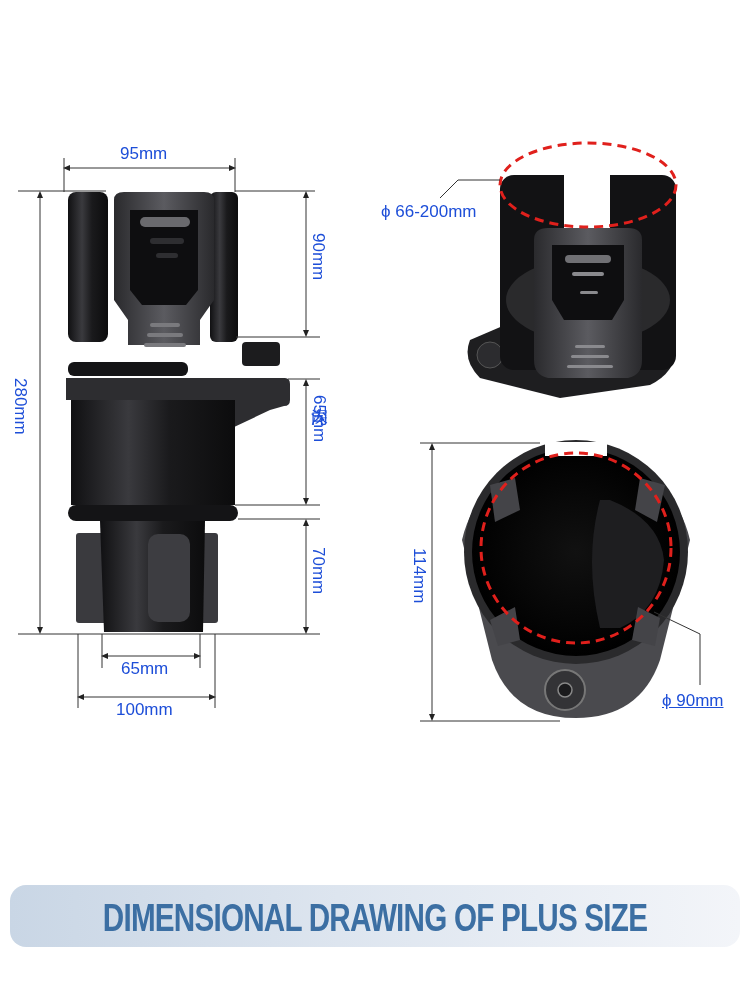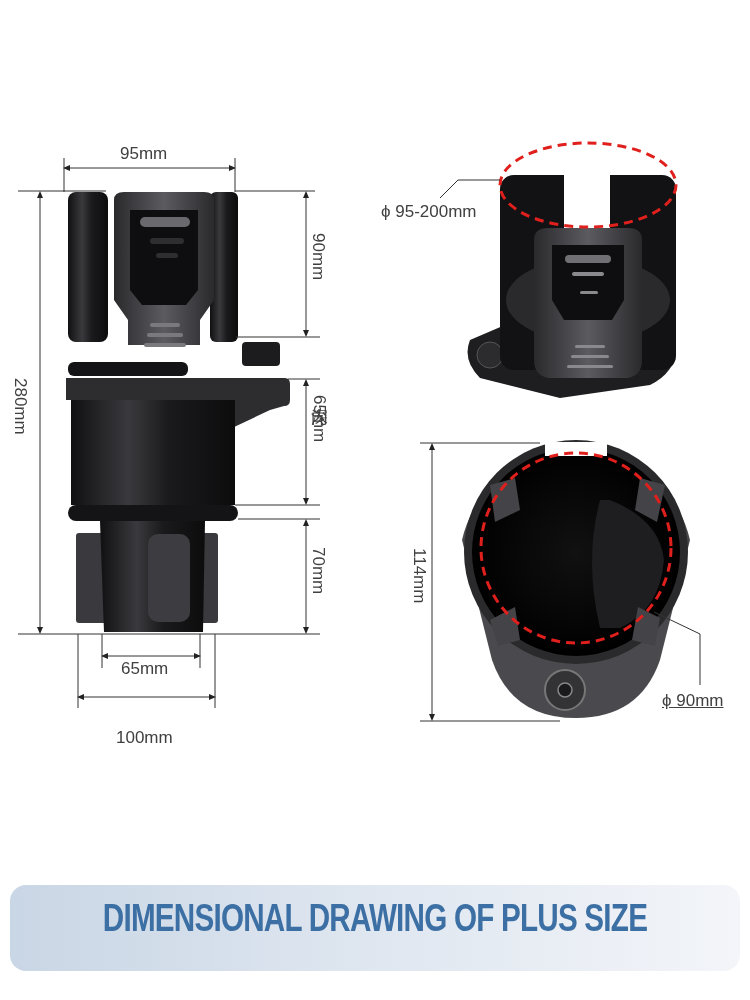--- a/index.html
+++ b/index.html
@@ -1,21 +1,21 @@
 <!DOCTYPE html>
 <html><head>
 <meta charset="utf-8">
 <style>
   html, body { margin: 0; padding: 0; background: #ffffff; }
   body { width: 750px; height: 1000px; position: relative; overflow: hidden;
          font-family: "Liberation Sans", "DejaVu Sans", sans-serif; color: #1a1a1a; }
-  .dim-label { position: absolute; font-size: 17px; color: #404040; white-space: nowrap; }
+  .dim-label { position: absolute; font-size: 17px; color: #1d4ed8; white-space: nowrap; }
   .dim-label.vert { writing-mode: vertical-rl; }
   svg.lines { position: absolute; left: 0; top: 0; width: 750px; height: 1000px; }
-  .banner { position: absolute; left: 10px; top: 885px; width: 730px; height: 86px;
+  .banner { position: absolute; left: 10px; top: 885px; width: 730px; height: 62px;
             border-radius: 16px;
             background: linear-gradient(90deg, #c9d6e5 0%, #dde5ef 45%, #f3f5f9 100%); }
   .banner-title { position: absolute; left: 0; right: 0; top: 0; height: 66px; line-height: 66px;
                   text-align: center; color: #3c6fa3; font-weight: bold; font-size: 38px;
                   letter-spacing: -1px; transform: scaleX(0.78); transform-origin: center;
                   font-family: "Liberation Sans", "DejaVu Sans", sans-serif; white-space: nowrap; }
 </style>
 </head>
 <body>
 
@@ -149,20 +149,20 @@
     <polyline points="654,612 700,634 700,685"></polyline>
   </g>
 </svg>
 
 <div class="dim-label" style="left:120px; top:144px;">95mm</div>
 <div class="dim-label vert" style="left:10px; top:378px;">280mm</div>
 <div class="dim-label vert" style="left:308px; top:233px;">90mm</div>
 <div class="dim-label vert" style="left:308px; top:395px;">内深65mm</div>
 <div class="dim-label vert" style="left:308px; top:547px;">70mm</div>
 <div class="dim-label" style="left:121px; top:659px;">65mm</div>
-<div class="dim-label" style="left:116px; top:700px;margin-top:28px;">100mm</div>
-<div class="dim-label" style="left:381px; top:202px;">ϕ 95-200mm</div>
+<div class="dim-label" style="left:116px; top:700px;">100mm</div>
+<div class="dim-label" style="left:381px; top:202px;">ϕ 66-200mm</div>
 <div class="dim-label vert" style="left:409px; top:548px;">114mm</div>
 <div class="dim-label" style="left:662px; top:691px;text-decoration:underline;">ϕ 90mm</div>
 
 <div class="banner">
   <div class="banner-title">DIMENSIONAL DRAWING OF PLUS SIZE</div>
 </div>
 
 </body></html>

